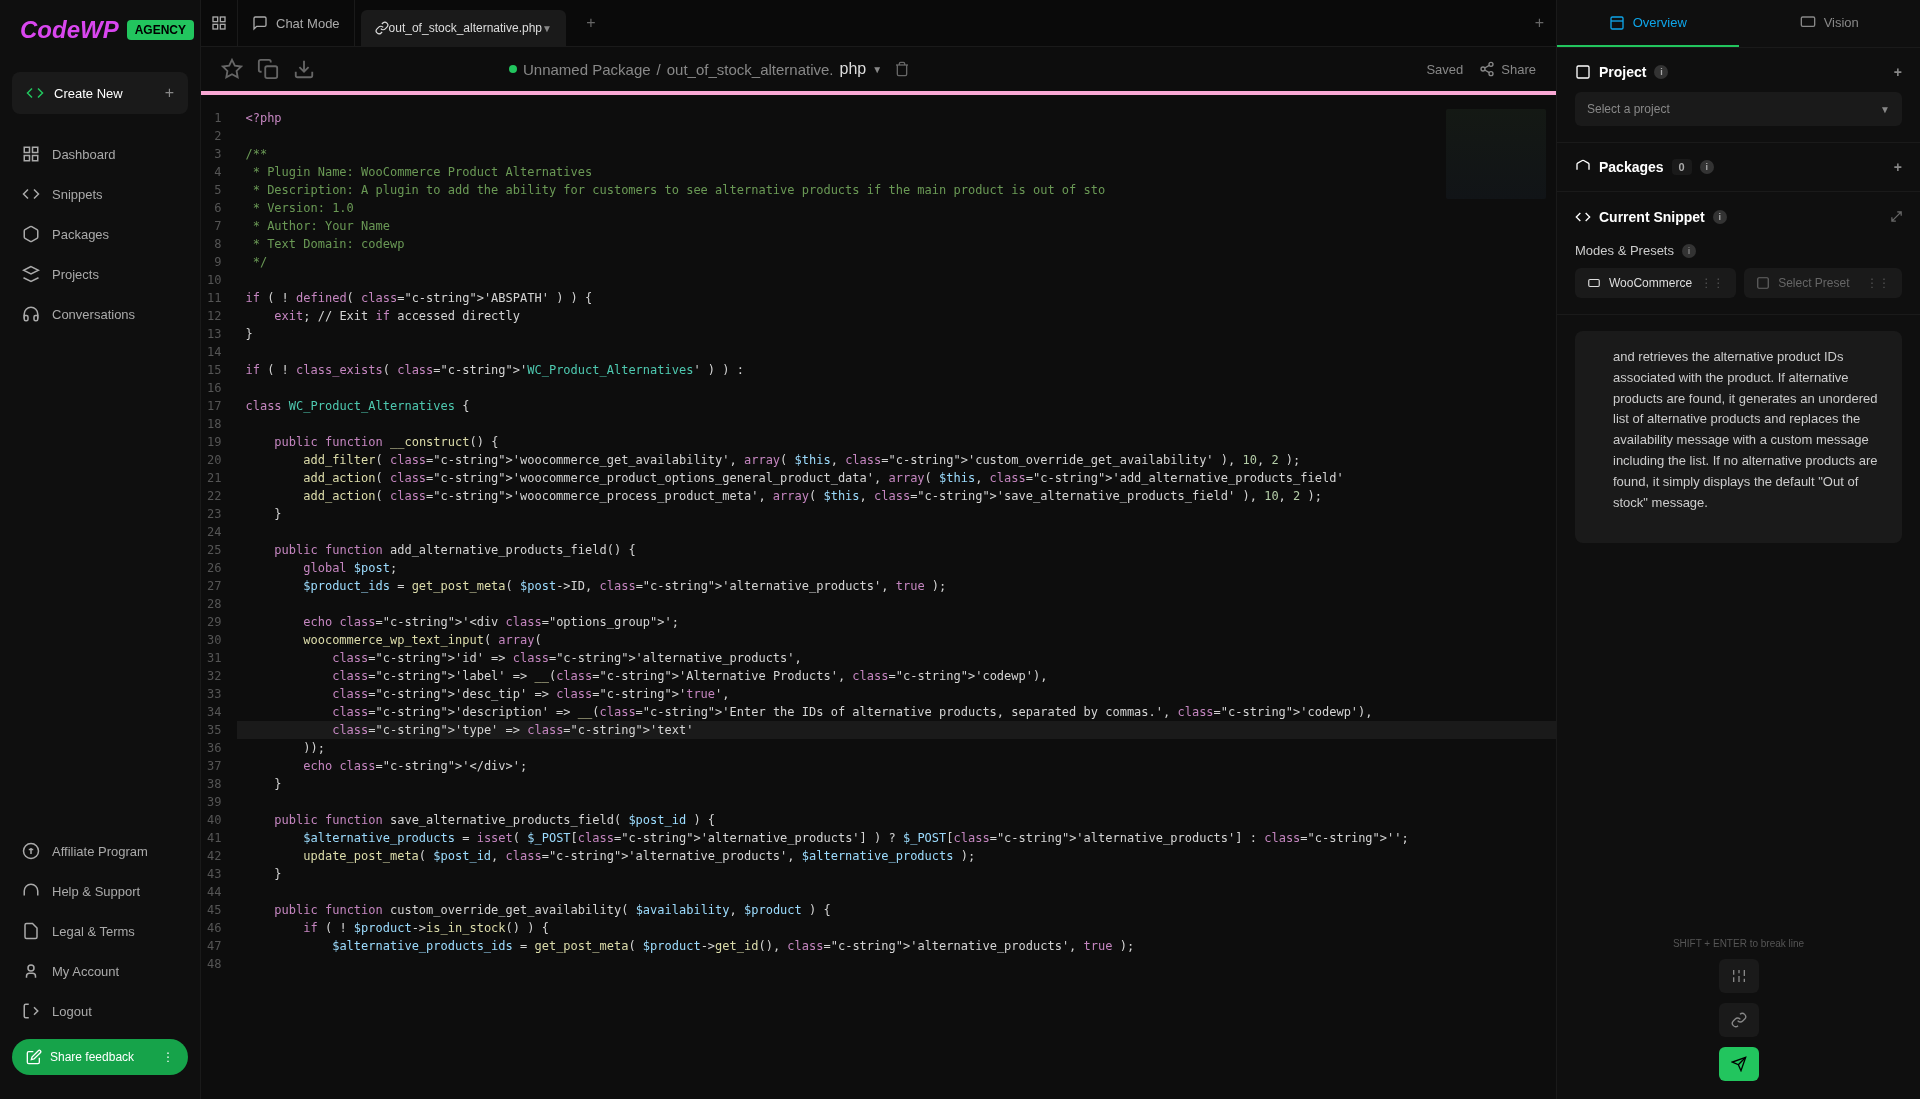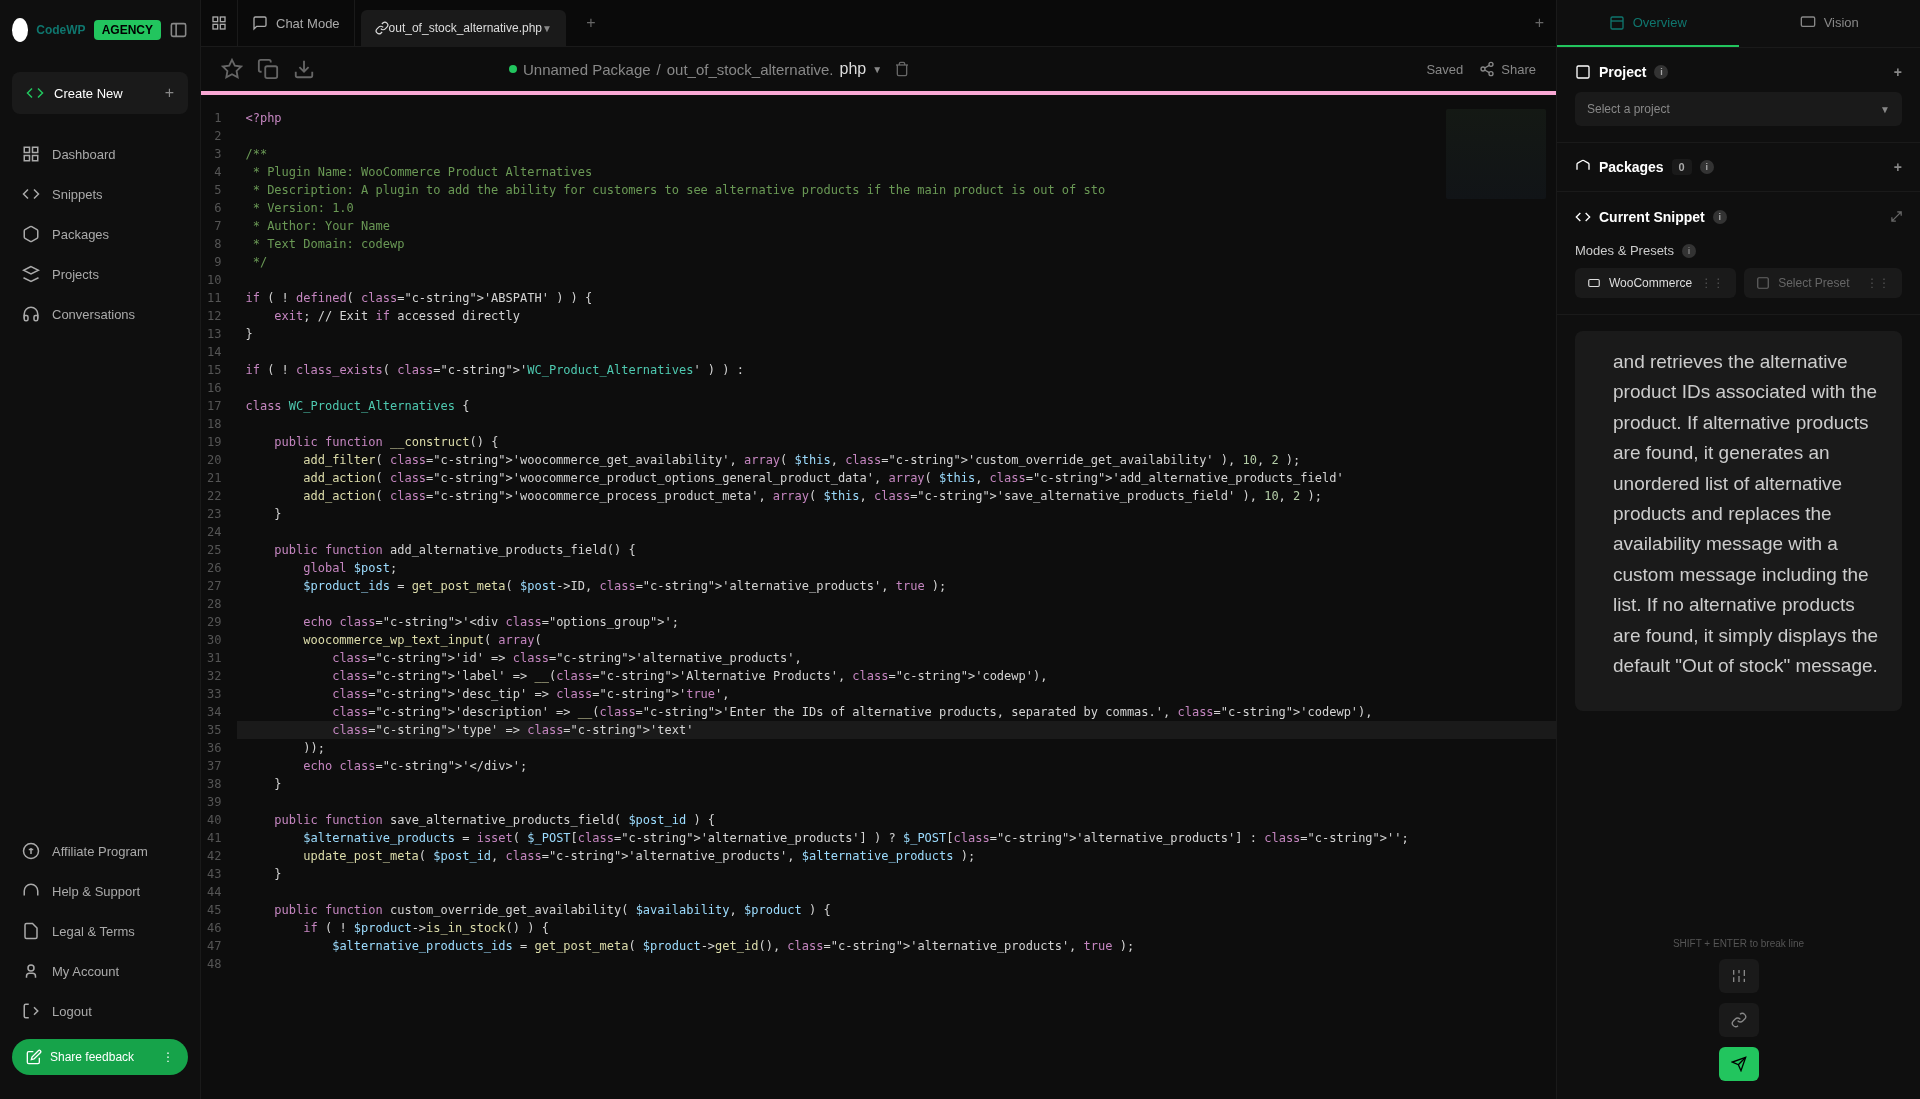--- a/index.html
+++ b/index.html
@@ -3,21 +3,21 @@
 <meta charset="utf-8">
 <style>
 * { margin: 0; padding: 0; box-sizing: border-box; }
 body { font-family: -apple-system, BlinkMacSystemFont, 'Segoe UI', sans-serif; background: #0a0a0a; color: #e5e5e5; overflow: hidden; }
 .app { display: flex; height: 100vh; }
 
 
 .sidebar { width: 201px; background: #0f0f0f; border-right: 1px solid #1a1a1a; display: flex; flex-direction: column; }
 .logo-area { display: flex; align-items: center; padding: 16px 12px; gap: 8px; }
 .logo-circle { width: 24px; height: 24px; border-radius: 50%; background: #fff; }
-.logo-text { font-weight: 700; font-size: 12px; color: #0f766e; }
+.logo-text { font-weight: 700; font-size: 24px; color: #d946ef; font-style: italic; }
 .agency-badge { background: #22c55e; color: #000; font-size: 12px; font-weight: 700; padding: 3px 8px; border-radius: 4px; }
 .collapse-btn { margin-left: auto; width: 28px; height: 28px; display: flex; align-items: center; justify-content: center; color: #888; cursor: pointer; }
 .create-new { margin: 12px; background: #1a1a1a; border-radius: 8px; padding: 12px 14px; display: flex; align-items: center; gap: 10px; cursor: pointer; }
 .create-new-icon { width: 18px; height: 18px; color: #22c55e; }
 .create-new-label { font-size: 13px; font-weight: 500; color: #fff; flex: 1; }
 .plus-small { color: #888; }
 .nav-list { flex: 1; padding: 8px 0; }
 .nav-item { display: flex; align-items: center; gap: 12px; padding: 11px 22px; color: #aaa; font-size: 13px; cursor: pointer; }
 .nav-icon { width: 18px; height: 18px; display: flex; align-items: center; justify-content: center; }
 .nav-bottom { padding: 8px 0 16px; }
@@ -58,33 +58,33 @@
 .c-func { color: #dcdcaa; }
 .c-var { color: #9cdcfe; }
 .c-num { color: #b5cea8; }
 .c-class { color: #4ec9b0; }
 .minimap { position: absolute; top: 14px; right: 10px; width: 100px; height: 90px; background: linear-gradient(180deg, rgba(60,90,60,0.3) 0%, rgba(40,60,80,0.3) 100%); opacity: 0.5; border-radius: 2px; pointer-events: none; }
 
 
 .right-panel { width: 364px; background: #0f0f0f; border-left: 1px solid #1a1a1a; display: flex; flex-direction: column; }
 .rp-tabs { height: 48px; display: flex; border-bottom: 1px solid #1a1a1a; }
 .rp-tab { flex: 1; display: flex; align-items: center; justify-content: center; gap: 8px; font-size: 13px; color: #888; cursor: pointer; border-bottom: 2px solid transparent; }
-.rp-tab.active { color: #0f766e; border-bottom-color: #22c55e; }
+.rp-tab.active { color: #0ea5e9; border-bottom-color: #22c55e; }
 .rp-section { padding: 16px 18px; border-bottom: 1px solid #1a1a1a; }
 .rp-title { display: flex; align-items: center; gap: 8px; font-size: 14px; font-weight: 600; color: #fff; }
 .info-icon { width: 14px; height: 14px; border-radius: 50%; background: #333; display: inline-flex; align-items: center; justify-content: center; font-size: 9px; color: #aaa; }
 .rp-plus { margin-left: auto; color: #888; cursor: pointer; }
 .project-select { margin-top: 12px; background: #1a1a1a; border-radius: 6px; padding: 10px 12px; display: flex; align-items: center; font-size: 12px; color: #888; cursor: pointer; }
 .badge-count { background: #1a1a1a; color: #aaa; font-size: 11px; padding: 2px 7px; border-radius: 4px; }
 .drag-handle { margin-left: auto; color: #666; cursor: pointer; }
 .modes-row { display: flex; gap: 8px; margin-top: 10px; }
 .mode-chip { background: #1a1a1a; border-radius: 6px; padding: 8px 12px; display: flex; align-items: center; gap: 8px; font-size: 12px; color: #ddd; cursor: pointer; flex: 1; }
 .mode-chip .drag-dots { margin-left: auto; color: #555; }
 .rp-content { flex: 1; overflow: auto; padding: 16px 18px; }
-.desc-box { background: #1a1a1a; border-radius: 8px; padding: 16px; font-size: 19px; line-height: 1.6; color: #ccc; }
+.desc-box { background: #1a1a1a; border-radius: 8px; padding: 16px; font-size: 13px; line-height: 1.6; color: #ccc; }
 .desc-box p { margin-bottom: 14px; }
 .prompt-area { padding: 14px 18px 18px; }
 .prompt-input { background: #1a1a1a; border-radius: 8px; padding: 14px; min-height: 68px; font-size: 13px; color: #666; position: relative; }
 .prompt-row { display: flex; align-items: center; gap: 10px; margin-top: 10px; flex-direction: column; }
 .hint { font-size: 10px; color: #555; flex: 1; }
 .prompt-btn { width: 40px; height: 34px; border-radius: 6px; background: #1a1a1a; display: flex; align-items: center; justify-content: center; color: #888; cursor: pointer; }
 .prompt-btn.send { background: #22c55e; color: #000; }
 
 svg { width: 100%; height: 100%; }
 </style>

